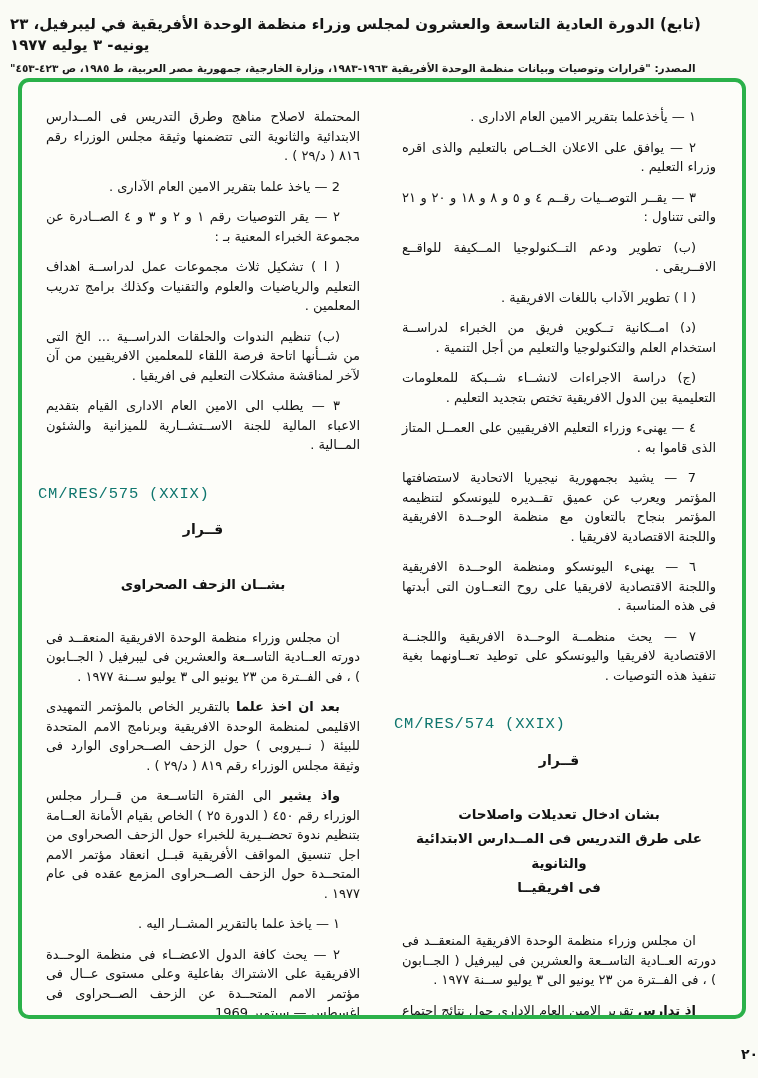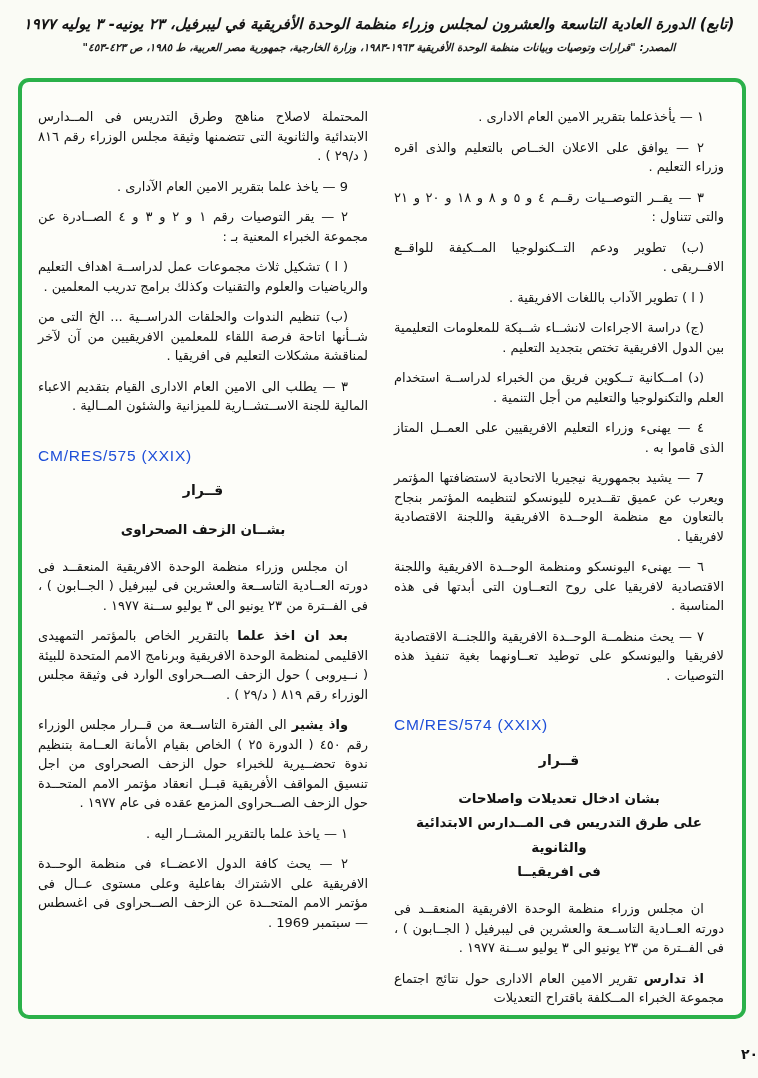--- a/index.html
+++ b/index.html
@@ -6,21 +6,21 @@
   body {
     width:758px; height:1078px;
     background:#fafbf5;
     font-family:"DejaVu Sans", sans-serif;
     color:#141414;
     position:relative;
     overflow:hidden;
   }
   .page-header {
     position:absolute; top:14px; left:10px; right:10px;
-    text-align:center; direction:rtl;font-style:italic;
+    text-align:left; direction:rtl;
   }
   .page-header .title {
     font-size:15px; font-weight:bold; letter-spacing:0; line-height:1.4;
   }
   .page-header .source {
     font-size:10.5px; font-weight:bold; margin-top:6px; color:#1a1a1a;
   }
   .green-box {
     position:absolute;
     left:18px; top:78px;
@@ -35,46 +35,46 @@
     gap:26px;
     overflow:hidden;
   }
   .col {
     flex:1 1 0;
     min-width:0;
     font-size:13px;
     line-height:19.5px;
   }
   .para {
-    margin:11px 0;
+    margin:11px 8px;
     text-align:justify;
     direction:rtl;
   }
   .para.indent { text-indent:20px; }
   .para b { font-weight:bold; }
   .res-label {
     direction:ltr; text-align:left;
-    font-family:Liberation Sans, sans-serif;
+    font-family:Liberation Mono, monospace;
     font-size:15.5px;
     letter-spacing:0.8px;
     margin:30px 0 12px 0;
-    color:#1d4ed8;
+    color:#0f766e;
   }
   .res-heading {
     text-align:center;
     font-weight:bold;
     font-size:14px;
     margin:16px 0;
   }
   .res-subheading {
     text-align:center;
     font-weight:bold;
     font-size:13.5px;
     line-height:1.8;
-    margin:16px 0;
+    margin:32px 0;
     white-space:pre-line;
   }
   .page-number {
     position:absolute;
     left:0; right:0;
     bottom:16px;
     text-align:right;
     font-weight:bold;
     font-size:14px;
   }
@@ -88,38 +88,38 @@
 </header>
 
 <main class="green-box">
 
   <section class="col">
     <p class="para indent">١ — يأخذعلما بتقرير الامين العام الادارى .</p>
     <p class="para indent">٢ — يوافق على الاعلان الخــاص بالتعليم والذى اقره وزراء التعليم .</p>
     <p class="para indent">٣ — يقــر التوصــيات رقــم ٤ و ٥ و ٨ و ١٨ و ٢٠ و ٢١ والتى تتناول :</p>
     <p class="para indent">(ب) تطوير ودعم التــكنولوجيا المــكيفة للواقــع الافــريقى .</p>
     <p class="para indent">( ا ) تطوير الآداب باللغات الافريقية .</p>
+    <p class="para indent">(د) امــكانية تــكوين فريق من الخبراء لدراســة استخدام العلم والتكنولوجيا والتعليم من أجل التنمية .</p>
     <p class="para indent">(ج) دراسة الاجراءات لانشــاء شــبكة للمعلومات التعليمية بين الدول الافريقية تختص بتجديد التعليم .</p>
-    <p class="para indent">(د) امــكانية تــكوين فريق من الخبراء لدراســة استخدام العلم والتكنولوجيا والتعليم من أجل التنمية .</p>
     <p class="para indent">٤ — يهنىء وزراء التعليم الافريقيين على العمــل المتاز الذى قاموا به .</p>
     <p class="para indent">7 — يشيد بجمهورية نيجيريا الاتحادية لاستضافتها المؤتمر ويعرب عن عميق تقــديره لليونسكو لتنظيمه المؤتمر بنجاح بالتعاون مع منظمة الوحــدة الافريقية واللجنة الاقتصادية لافريقيا .</p>
     <p class="para indent">٦ — يهنىء اليونسكو ومنظمة الوحــدة الافريقية واللجنة الاقتصادية لافريقيا على روح التعــاون التى أبدتها فى هذه المناسبة .</p>
     <p class="para indent">٧ — يحث منظمــة الوحــدة الافريقية واللجنــة الاقتصادية لافريقيا واليونسكو على توطيد تعــاونهما بغية تنفيذ هذه التوصيات .</p>
     <p class="res-label">CM/RES/574 (XXIX)</p>
     <p class="res-heading">قــرار</p>
     <p class="res-subheading">بشان ادخال تعديلات واصلاحات
 على طرق التدريس فى المــدارس الابتدائية والثانوية
 فى افريقيــا</p>
     <p class="para indent">ان مجلس وزراء منظمة الوحدة الافريقية المنعقــد فى دورته العــادية التاســعة والعشرين فى ليبرفيل ( الجــابون ) ، فى الفــترة من ٢٣ يونيو الى ٣ يوليو ســنة ١٩٧٧ .</p>
     <p class="para indent"><b>اذ تدارس</b><span> تقرير الامين العام الادارى حول نتائج اجتماع مجموعة الخبراء المــكلفة باقتراح التعديلات</span></p>
   </section>
 
   <section class="col">
     <p class="para">المحتملة لاصلاح مناهج وطرق التدريس فى المــدارس الابتدائية والثانوية التى تتضمنها وثيقة مجلس الوزراء رقم ٨١٦ ( د/٢٩ ) .</p>
-    <p class="para indent">9 — ياخذ علما بتقرير الامين العام الآدارى .</p>
+    <p class="para indent">2 — ياخذ علما بتقرير الامين العام الآدارى .</p>
     <p class="para indent">٢ — يقر التوصيات رقم ١ و ٢ و ٣ و ٤ الصــادرة عن مجموعة الخبراء المعنية بـ :</p>
     <p class="para indent">( ا ) تشكيل ثلاث مجموعات عمل لدراســة اهداف التعليم والرياضيات والعلوم والتقنيات وكذلك برامج تدريب المعلمين .</p>
     <p class="para indent">(ب) تنظيم الندوات والحلقات الدراســية ... الخ التى من شــأنها اتاحة فرصة اللقاء للمعلمين الافريقيين من آن لآخر لمناقشة مشكلات التعليم فى افريقيا .</p>
     <p class="para indent">٣ — يطلب الى الامين العام الادارى القيام بتقديم الاعباء المالية للجنة الاســتشــارية للميزانية والشئون المــالية .</p>
     <p class="res-label">CM/RES/575 (XXIX)</p>
     <p class="res-heading">قــرار</p>
     <p class="res-subheading">بشــان الزحف الصحراوى</p>
     <p class="para indent">ان مجلس وزراء منظمة الوحدة الافريقية المنعقــد فى دورته العــادية التاســعة والعشرين فى ليبرفيل ( الجــابون ) ، فى الفــترة من ٢٣ يونيو الى ٣ يوليو ســنة ١٩٧٧ .</p>
     <p class="para indent"><b>بعد ان اخذ علما</b><span> بالتقرير الخاص بالمؤتمر التمهيدى الاقليمى لمنظمة الوحدة الافريقية وبرنامج الامم المتحدة للبيئة ( نــيروبى ) حول الزحف الصــحراوى الوارد فى وثيقة مجلس الوزراء رقم ٨١٩ ( د/٢٩ ) .</span></p>
     <p class="para indent"><b>واذ يشير</b><span> الى الفترة التاســعة من قــرار مجلس الوزراء رقم ٤٥٠ ( الدورة ٢٥ ) الخاص بقيام الأمانة العــامة بتنظيم ندوة تحضــيرية للخبراء حول الزحف الصحراوى من اجل تنسيق المواقف الأفريقية قبــل انعقاد مؤتمر الامم المتحــدة حول الزحف الصــحراوى المزمع عقده فى عام ١٩٧٧ .</span></p>

